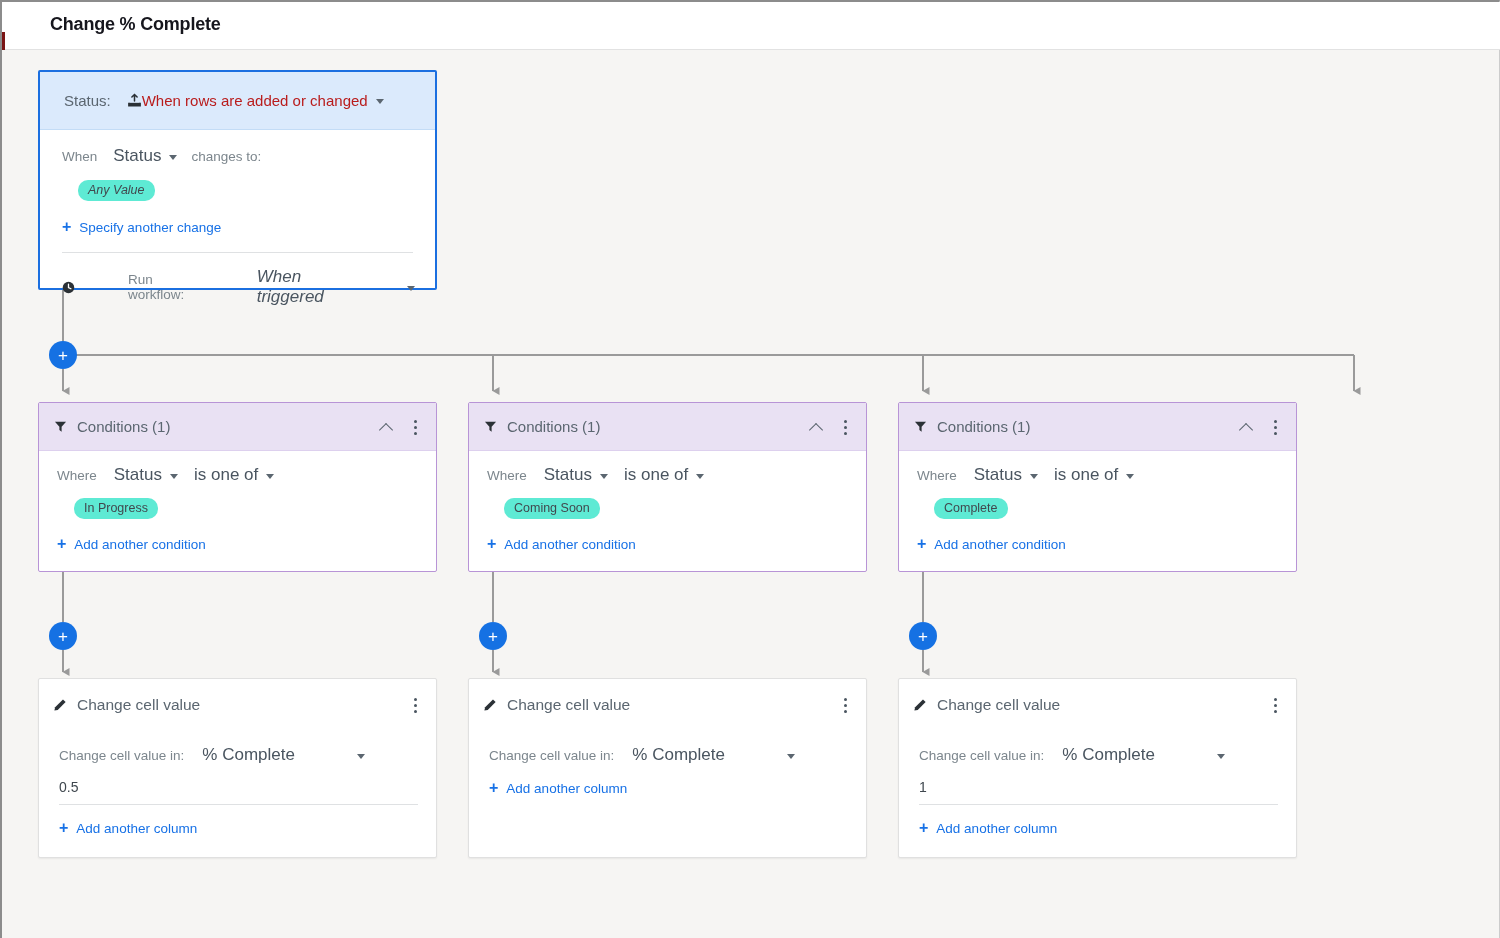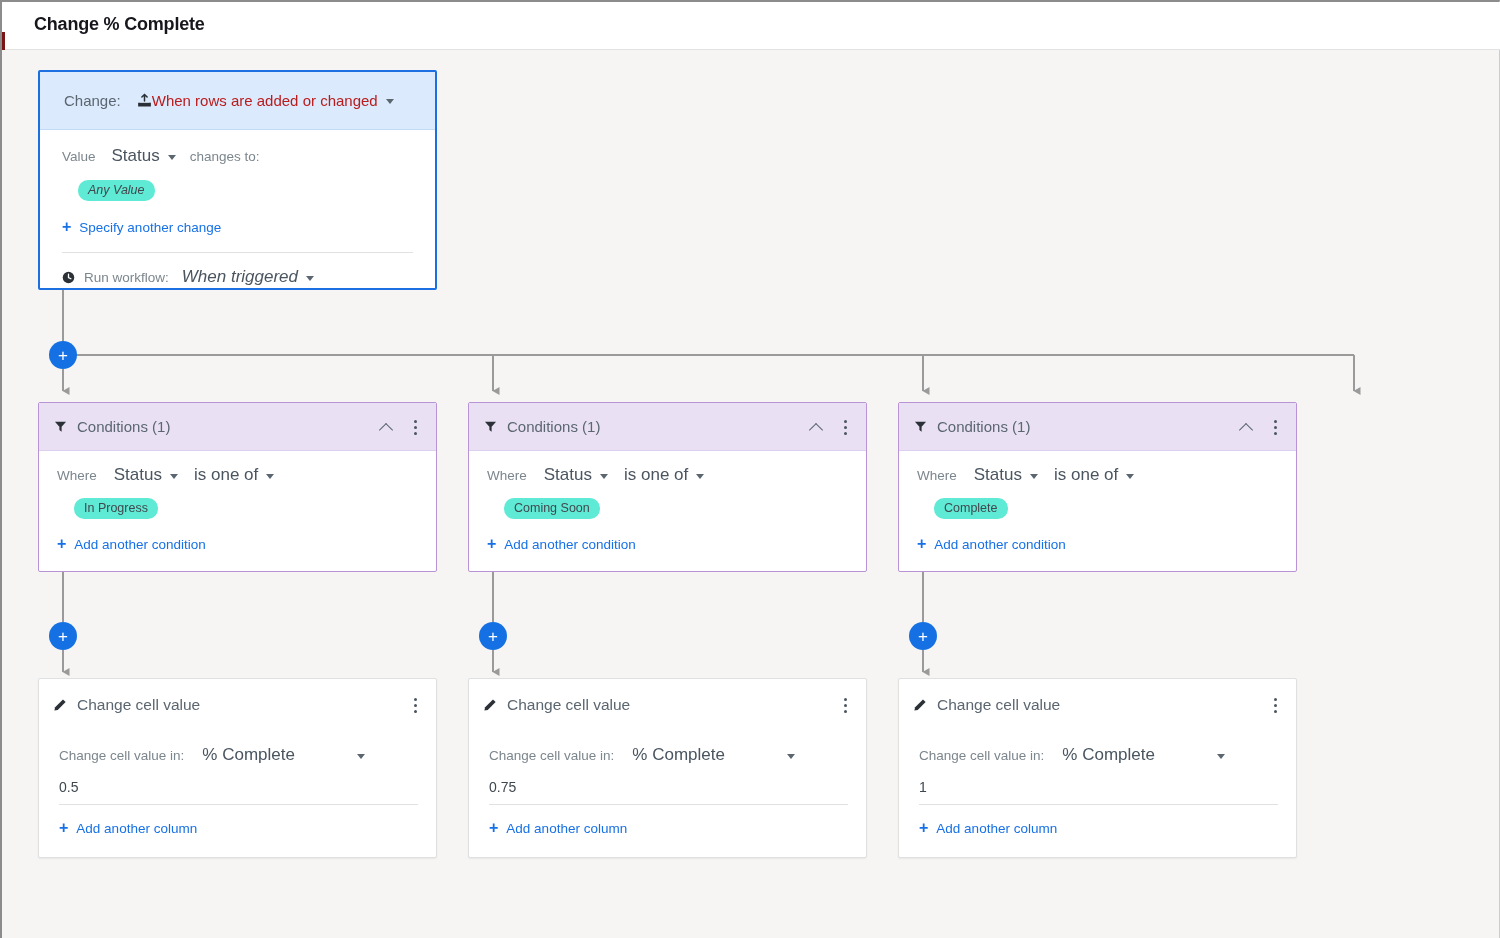--- a/index.html
+++ b/index.html
@@ -20,21 +20,21 @@
   }
 
   
   .topbar {
     position: absolute; left: 0; top: 0;
     width: 1500px; height: 48px;
     background: #ffffff;
     border-bottom: 1px solid #e2e2e2;
   }
   .topbar-title {
-    position: absolute; left: 32px; top: 12px;
+    position: absolute; left: 48px; top: 12px;
     font-size: 18px; font-weight: bold; color: #16161d;
     letter-spacing: -0.2px;
   }
   .red-sliver {
     position: absolute; left: 0px; top: 30px;
     width: 3px; height: 18px; background: #7a1414;
   }
 
   
   .card {
@@ -201,47 +201,47 @@
       <line x1="921" y1="570" x2="921" y2="620"></line>
 
       <line x1="61" y1="648" x2="61" y2="670" marker-end="url(#ah)"></line>
       <line x1="491" y1="648" x2="491" y2="670" marker-end="url(#ah)"></line>
       <line x1="921" y1="648" x2="921" y2="670" marker-end="url(#ah)"></line>
     </g>
   </svg>
 
   <div class="card" id="trigger-card">
     <div id="trigger-head">
-      <span class="lbl">Change:</span>
+      <span class="lbl">Status:</span>
       <span style="display:inline-flex;align-items:center;">
         <svg width="15" height="15" viewBox="0 0 16 16">
           <path d="M8 1.5 L8 8.5 M8 1.5 L5.2 4.3 M8 1.5 L10.8 4.3" stroke="#2b3136" stroke-width="1.6" fill="none" stroke-linecap="round"></path>
           <path d="M2 10.5 L2 13.5 L14 13.5 L14 10.5" stroke="#2b3136" stroke-width="1.6" fill="none"></path>
           <rect x="2" y="10.5" width="12" height="3" fill="#2b3136"></rect>
         </svg>
       </span>
       <span class="val">When rows are added or changed</span>
       <span class="caret"></span>
     </div>
     <div id="trigger-body">
       <div class="row">
-        <span class="muted">Value</span>
+        <span class="muted">When</span>
         <span class="dkval" style="margin-left:16px;">Status</span>
         <span class="caret"></span>
         <span class="muted" style="margin-left:14px;">changes to:</span>
       </div>
       <div style="margin-top:14px;margin-left:16px;">
         <span class="chip ital">Any Value</span>
       </div>
       <div class="addlink" style="margin-top:18px;">
         <span class="pl">+</span>
         <span>Specify another change</span>
       </div>
       <div class="hr" style="margin-top:17px;margin-right:2px;"></div>
-      <div class="row" style="margin-top:14px;">
+      <div class="row" style="margin-top:14px;gap:44px;">
         <span style="display:inline-flex;align-items:center;margin-right:9px;">
           <svg width="13" height="13" viewBox="0 0 14 14">
             <circle cx="7" cy="7" r="6.2" fill="#2b3136"></circle>
             <path d="M7 3.4 L7 7 L9.6 8.3" stroke="#ffffff" stroke-width="1.4" fill="none" stroke-linecap="round"></path>
           </svg>
         </span>
         <span class="muted">Run workflow:</span>
         <span class="dkval" style="margin-left:13px;font-style:italic;">When triggered</span>
         <span class="caret"></span>
       </div>
@@ -415,21 +415,20 @@
           <i></i>
           <i></i>
         </span>
     </div>
     <div class="act-body">
       <div class="row">
         <span class="muted">Change cell value in:</span>
         <span class="dkval" style="margin-left:18px;">% Complete</span>
         <span class="caret" style="margin-left:62px;"></span>
       </div>
-      <div class="valueline">0.75</div>
       <div class="addlink" style="margin-top:15px;">
         <span class="pl">+</span>
         <span>Add another column</span>
       </div>
     </div>
   </div>
 
   <div class="card act-card" style="left:896px; top:676px; width:399px;">
     <div class="act-head">
       <span style="display:inline-flex;">

